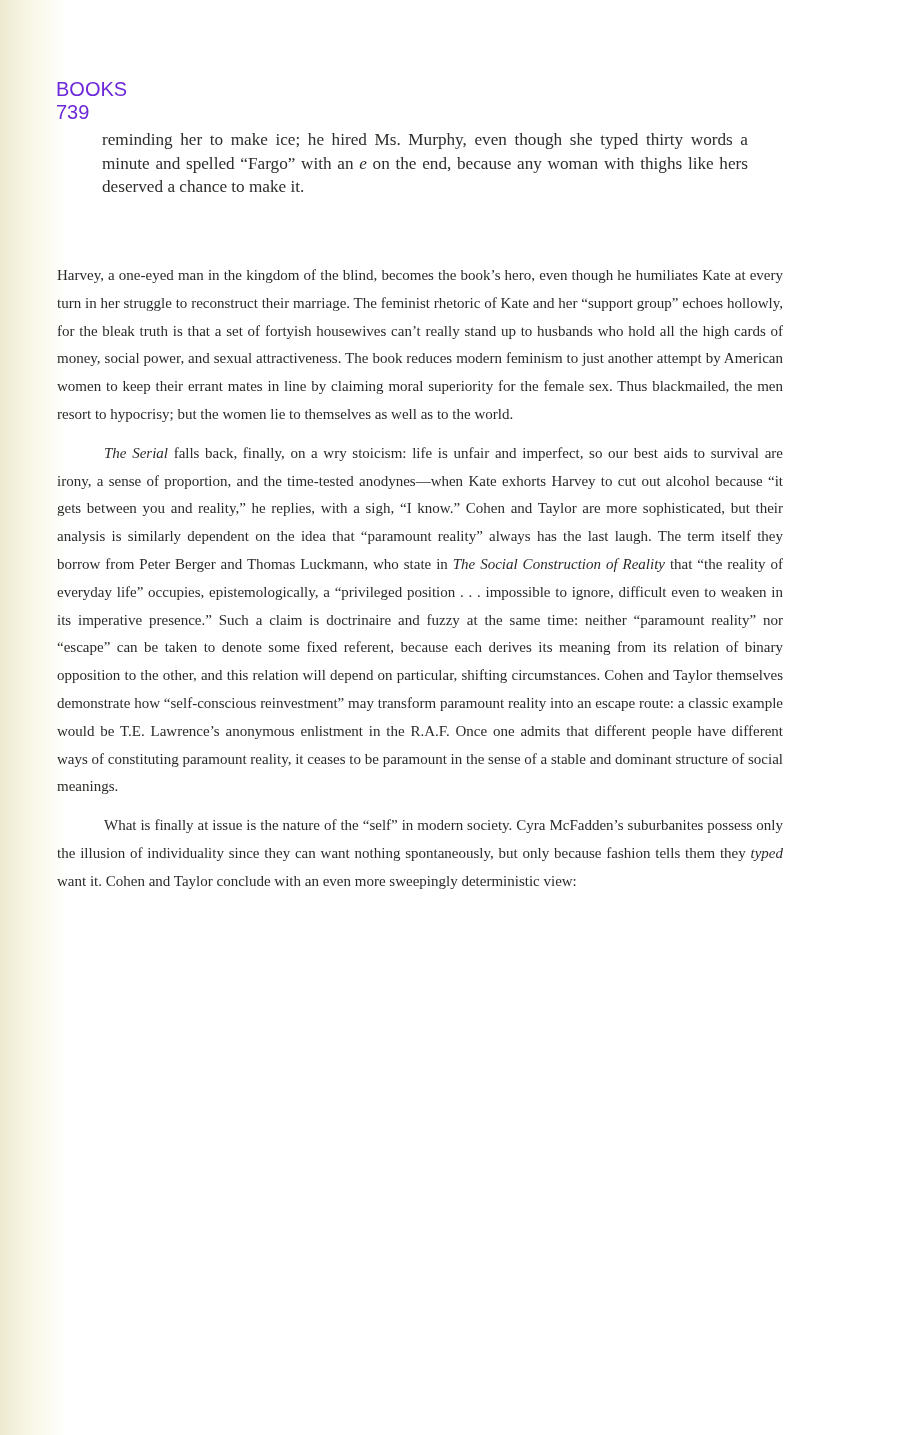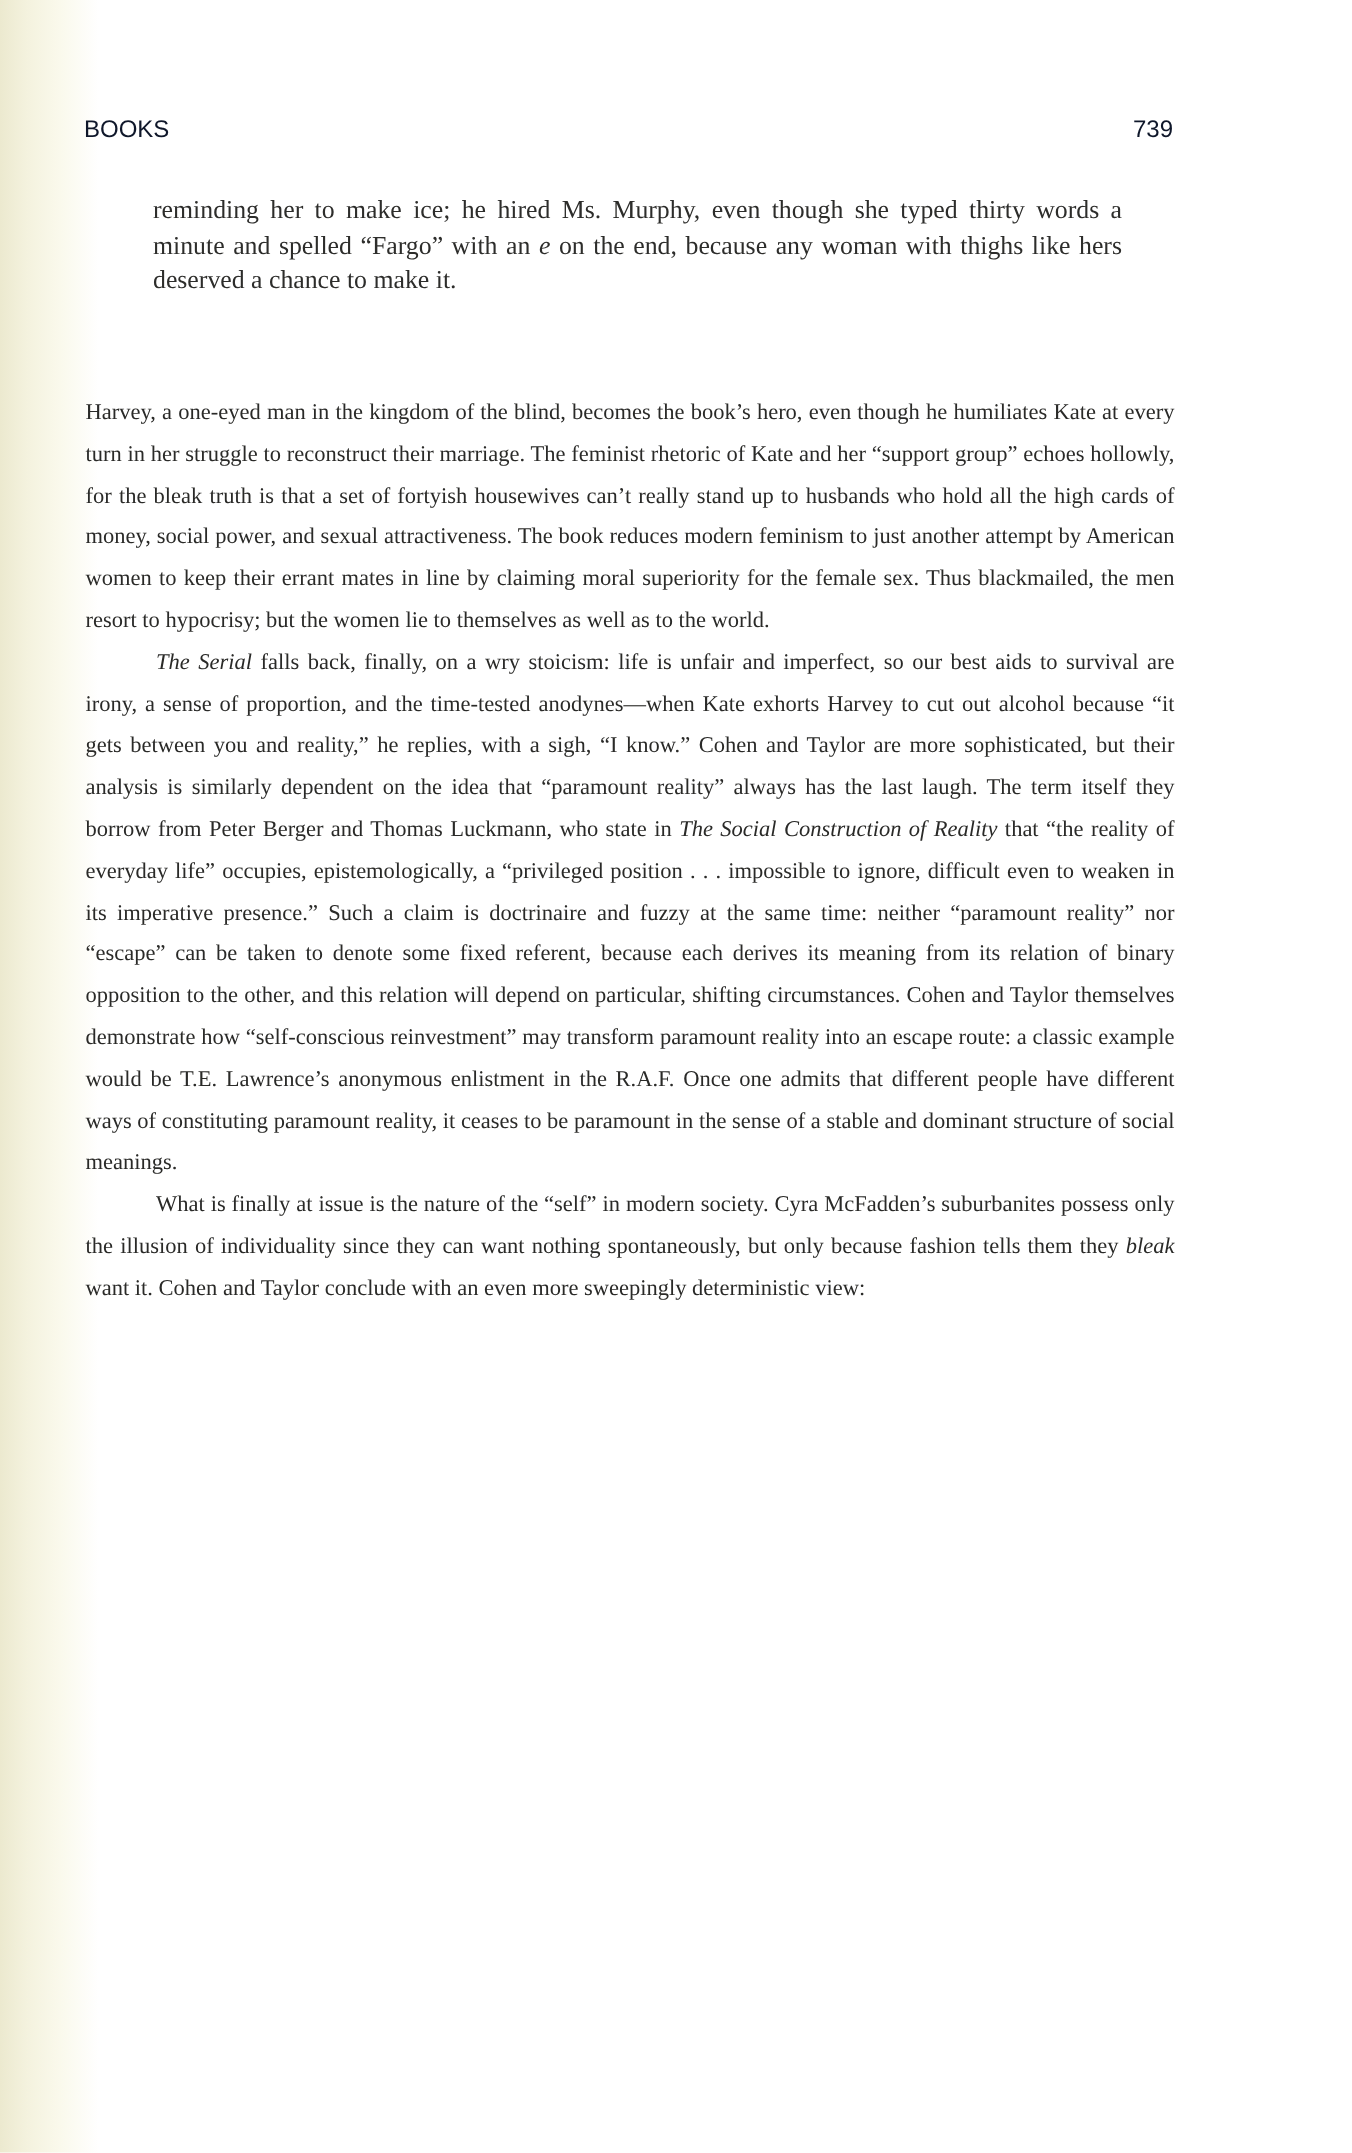--- a/index.html
+++ b/index.html
@@ -4,34 +4,34 @@
 <style>
   html, body { margin: 0; padding: 0; }
   body {
     width: 901px; height: 1435px; overflow: hidden; position: relative;
     background: linear-gradient(to right, #ece9cf 0px, #f4f2de 18px, #faf9ec 40px, #ffffff 66px, #ffffff 100%);
     color: #2a2a28;
   }
   .running-head {
     position: absolute; top: 78px; left: 56px; width: 726px;
     display: flex; justify-content: space-between;
-    font-family: "Liberation Sans", sans-serif; font-size: 16px; color: #0f172a;
+    font-family: "Liberation Sans", sans-serif; font-size: 20px; color: #6d28d9; flex-direction: column;
   }
   .block-quote {
     position: absolute; top: 128px; left: 102px; width: 646px;
     font-family: Liberation Serif, serif; font-size: 17.2px; line-height: 23.5px;
     text-align: justify; color: #2d2d2b;
   }
   .body-text {
     position: absolute; top: 262px; left: 57px; width: 726px;
     font-family: Liberation Serif, serif; font-size: 15px; line-height: 27.8px;
     color: #2a2a28;
   }
   .body-text p { margin: 0; text-align: justify; text-align-last: left; }
-  .body-text p.indent { text-indent: 47px; }
+  .body-text p.indent { text-indent: 47px; margin-top: 11px; }
   em { font-style: italic; }
 </style>
 </head>
 <body>
 
 <div class="running-head">
   <span>BOOKS</span>
   <span>739</span>
 </div>
 
@@ -40,15 +40,15 @@
 </div>
 
 <div class="body-text">
   <p>
     <span>Harvey, a one-eyed man in the kingdom of the blind, becomes the book’s hero, even though he humiliates Kate at every turn in her struggle to reconstruct their marriage. The feminist rhetoric of Kate and her “support group” echoes hollowly, for the bleak truth is that a set of fortyish housewives can’t really stand up to husbands who hold all the high cards of money, social power, and sexual attractiveness. The book reduces modern feminism to just another attempt by American women to keep their errant mates in line by claiming moral superiority for the female sex. Thus blackmailed, the men resort to hypocrisy; but the women lie to themselves as well as to the world.</span>
   </p>
   <p class="indent">
     <em>The Serial</em><span> falls back, finally, on a wry stoicism: life is unfair and imperfect, so our best aids to survival are irony, a sense of proportion, and the time-tested anodynes—when Kate exhorts Harvey to cut out alcohol because “it gets between you and reality,” he replies, with a sigh, “I know.” Cohen and Taylor are more sophisticated, but their analysis is similarly dependent on the idea that “paramount reality” always has the last laugh. The term itself they borrow from Peter Berger and Thomas Luckmann, who state in </span><em>The Social Construction of Reality</em><span> that “the reality of everyday life” occupies, epistemologically, a “privileged position . . . impossible to ignore, difficult even to weaken in its imperative presence.” Such a claim is doctrinaire and fuzzy at the same time: neither “paramount reality” nor “escape” can be taken to denote some fixed referent, because each derives its meaning from its relation of binary opposition to the other, and this relation will depend on particular, shifting circumstances. Cohen and Taylor themselves demonstrate how “self-conscious reinvestment” may transform paramount reality into an escape route: a classic example would be T.E. Lawrence’s anonymous enlistment in the R.A.F. Once one admits that different people have different ways of constituting paramount reality, it ceases to be paramount in the sense of a stable and dominant structure of social meanings.</span>
   </p>
   <p class="indent">
-    <span>What is finally at issue is the nature of the “self” in modern society. Cyra McFadden’s suburbanites possess only the illusion of individuality since they can want nothing spontaneously, but only because fashion tells them they </span><em>bleak</em><span> want it. Cohen and Taylor conclude with an even more sweepingly deterministic view:</span>
+    <span>What is finally at issue is the nature of the “self” in modern society. Cyra McFadden’s suburbanites possess only the illusion of individuality since they can want nothing spontaneously, but only because fashion tells them they </span><em>typed</em><span> want it. Cohen and Taylor conclude with an even more sweepingly deterministic view:</span>
   </p>
 </div>
 
 </body></html>

